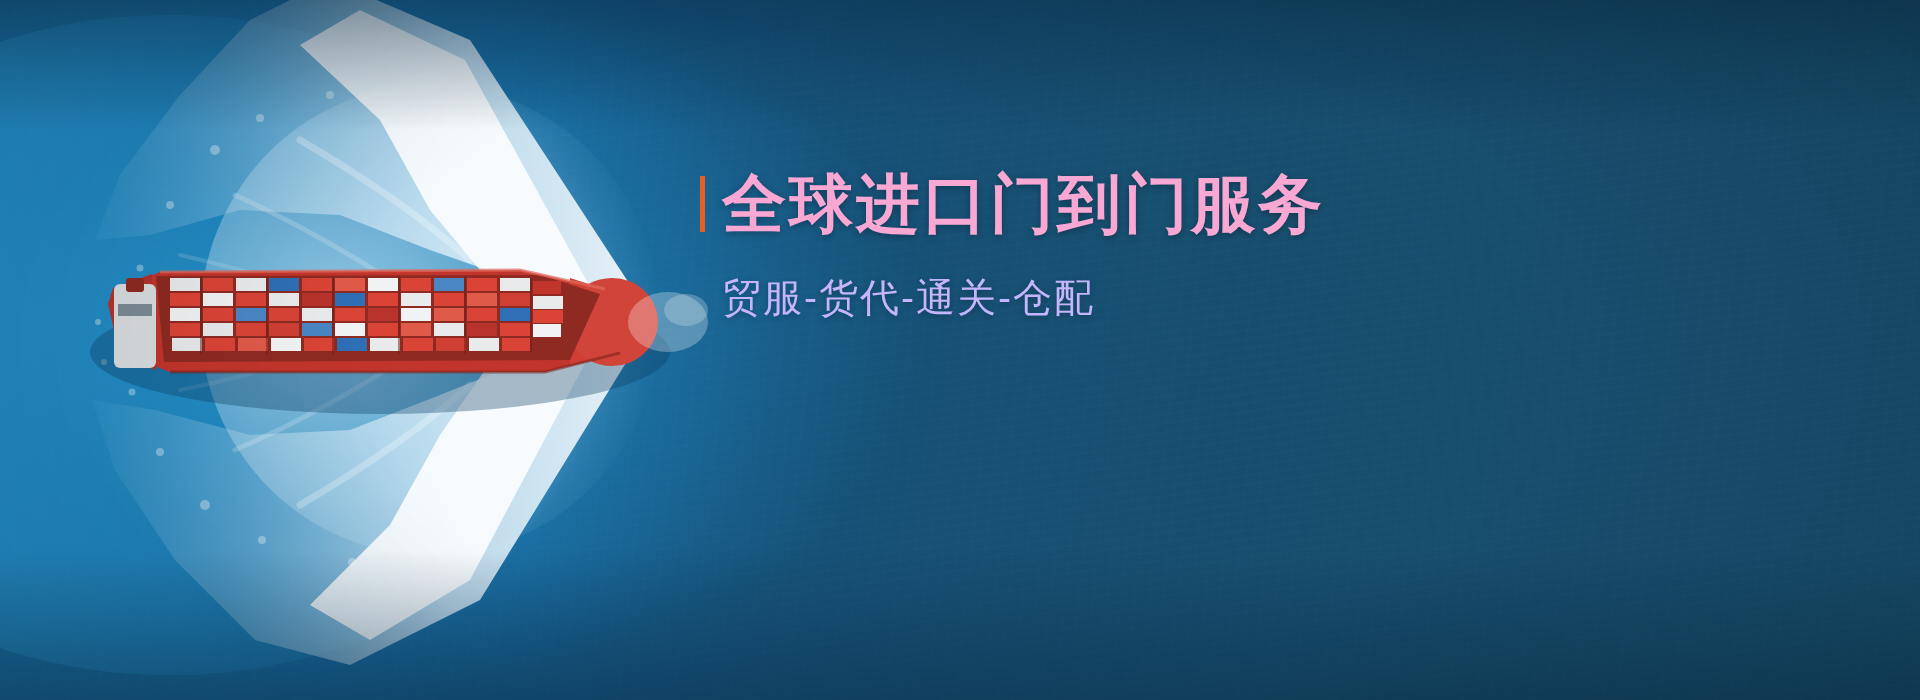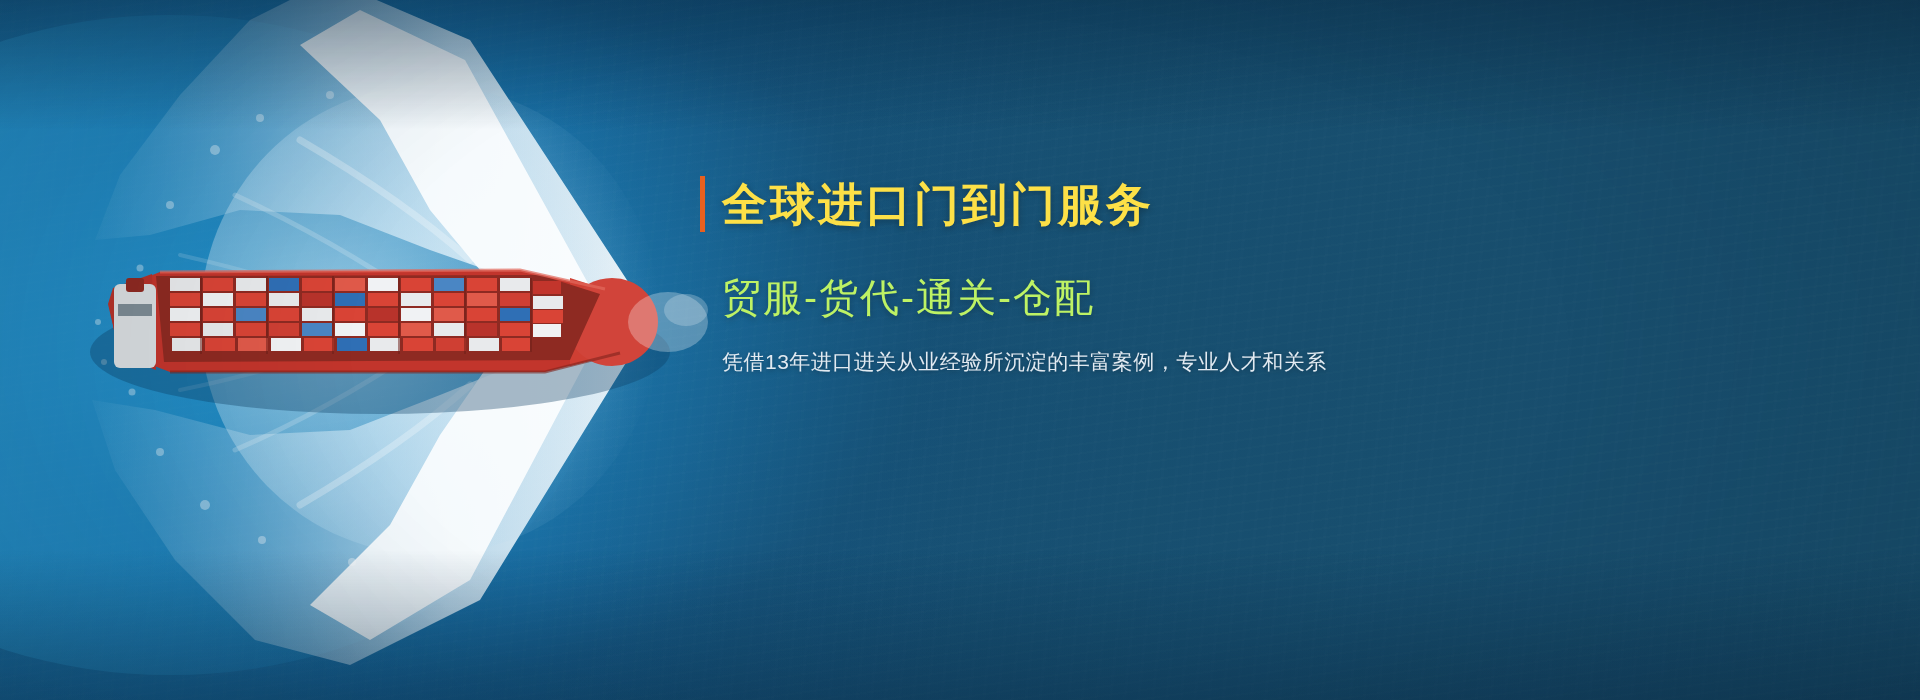--- a/index.html
+++ b/index.html
@@ -76,30 +76,30 @@
     height: 72px;
   }
   .accent-bar {
     width: 5px;
     height: 56px;
     background: #e8601f;
     margin-right: 17px;
     flex: none;
   }
   .headline {
-    color: #fde047;
-    font-size: 45px;
+    color: #f9a8d4;
+    font-size: 64px;
     font-weight: 700;
     letter-spacing: 3px;
     line-height: 1;
     white-space: nowrap;
     text-shadow: 0 2px 7px rgba(0,0,0,0.3);
   }
   .subhead {
-    color: #bef264;
+    color: #c4b5fd;
     font-size: 39px;
     font-weight: 400;
     letter-spacing: 2px;
     line-height: 1;
     margin-top: 38px;
     margin-left: 22px;
     white-space: nowrap;
     text-shadow: 0 2px 6px rgba(0,0,0,0.28);
   }
   .body-copy {
@@ -306,18 +306,17 @@
   <div class="copy">
 
     <div class="headline-row">
       <span class="accent-bar"></span>
       <h1 class="headline">全球进口门到门服务</h1>
     </div>
 
     <div class="subhead">贸服-货代-通关-仓配</div>
 
     <p class="body-copy">
-      <span class="line">凭借13年进口进关从业经验所沉淀的丰富案例，专业人才和关系</span>
     </p>
 
   </div>
 
 </div>
 
 </body></html>

